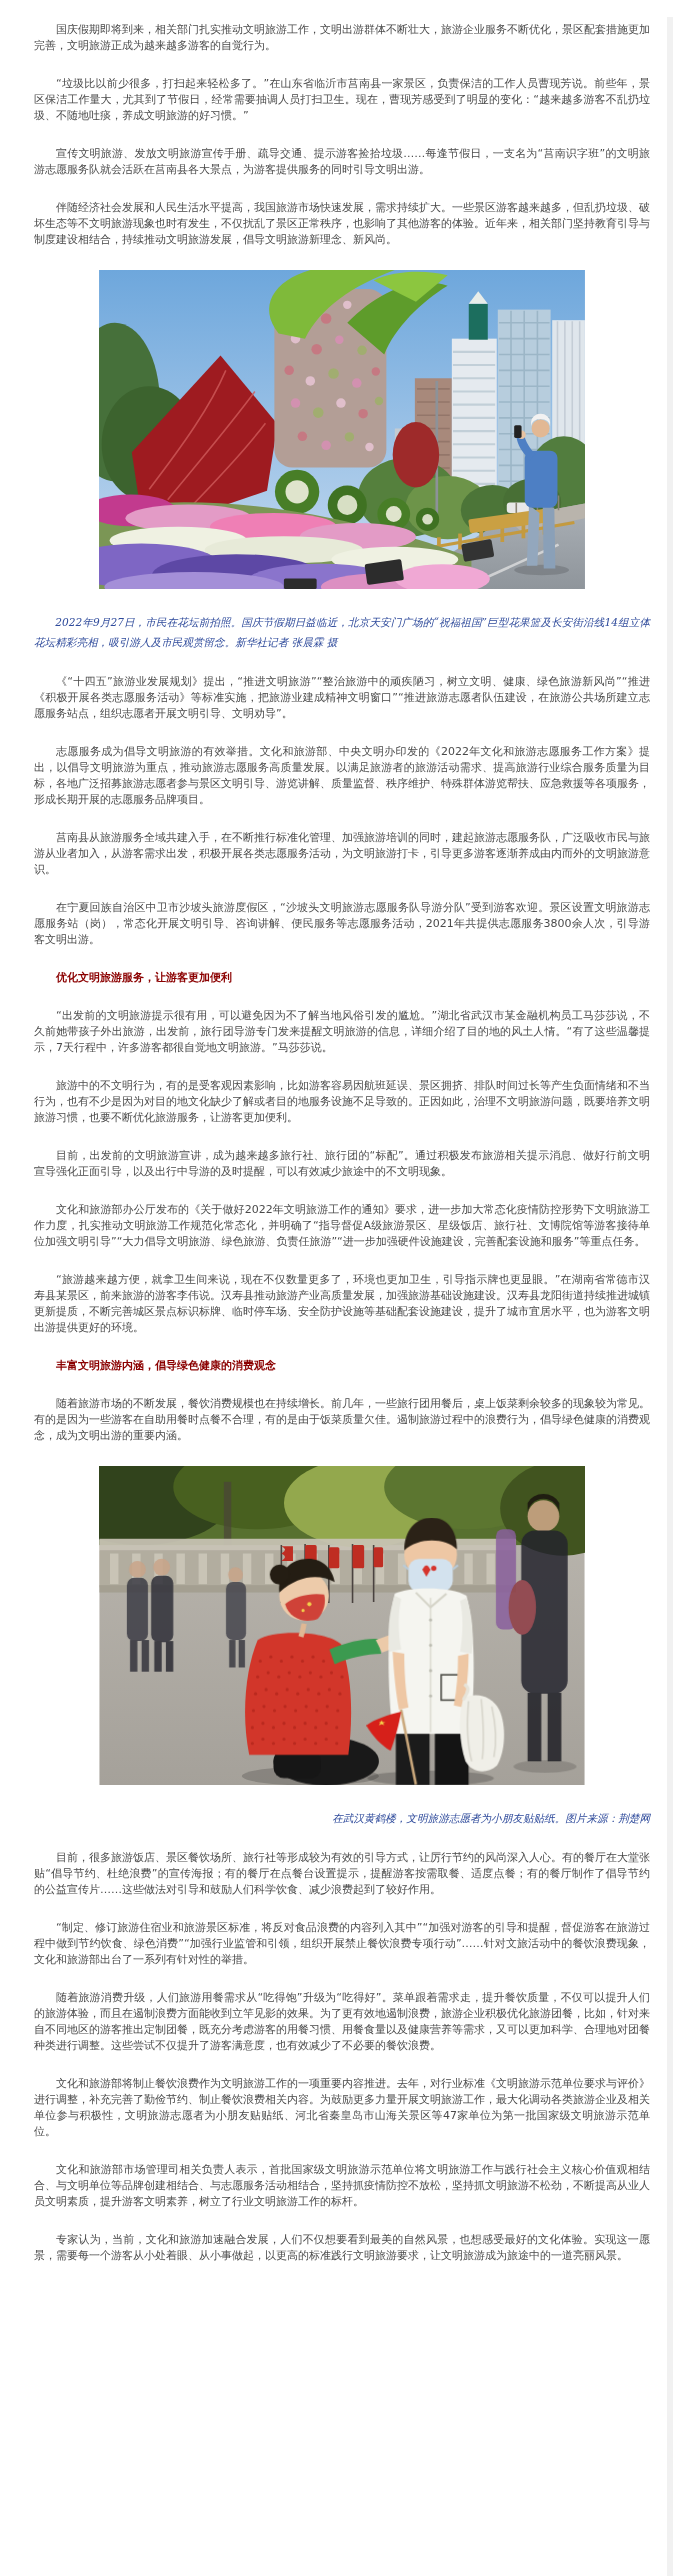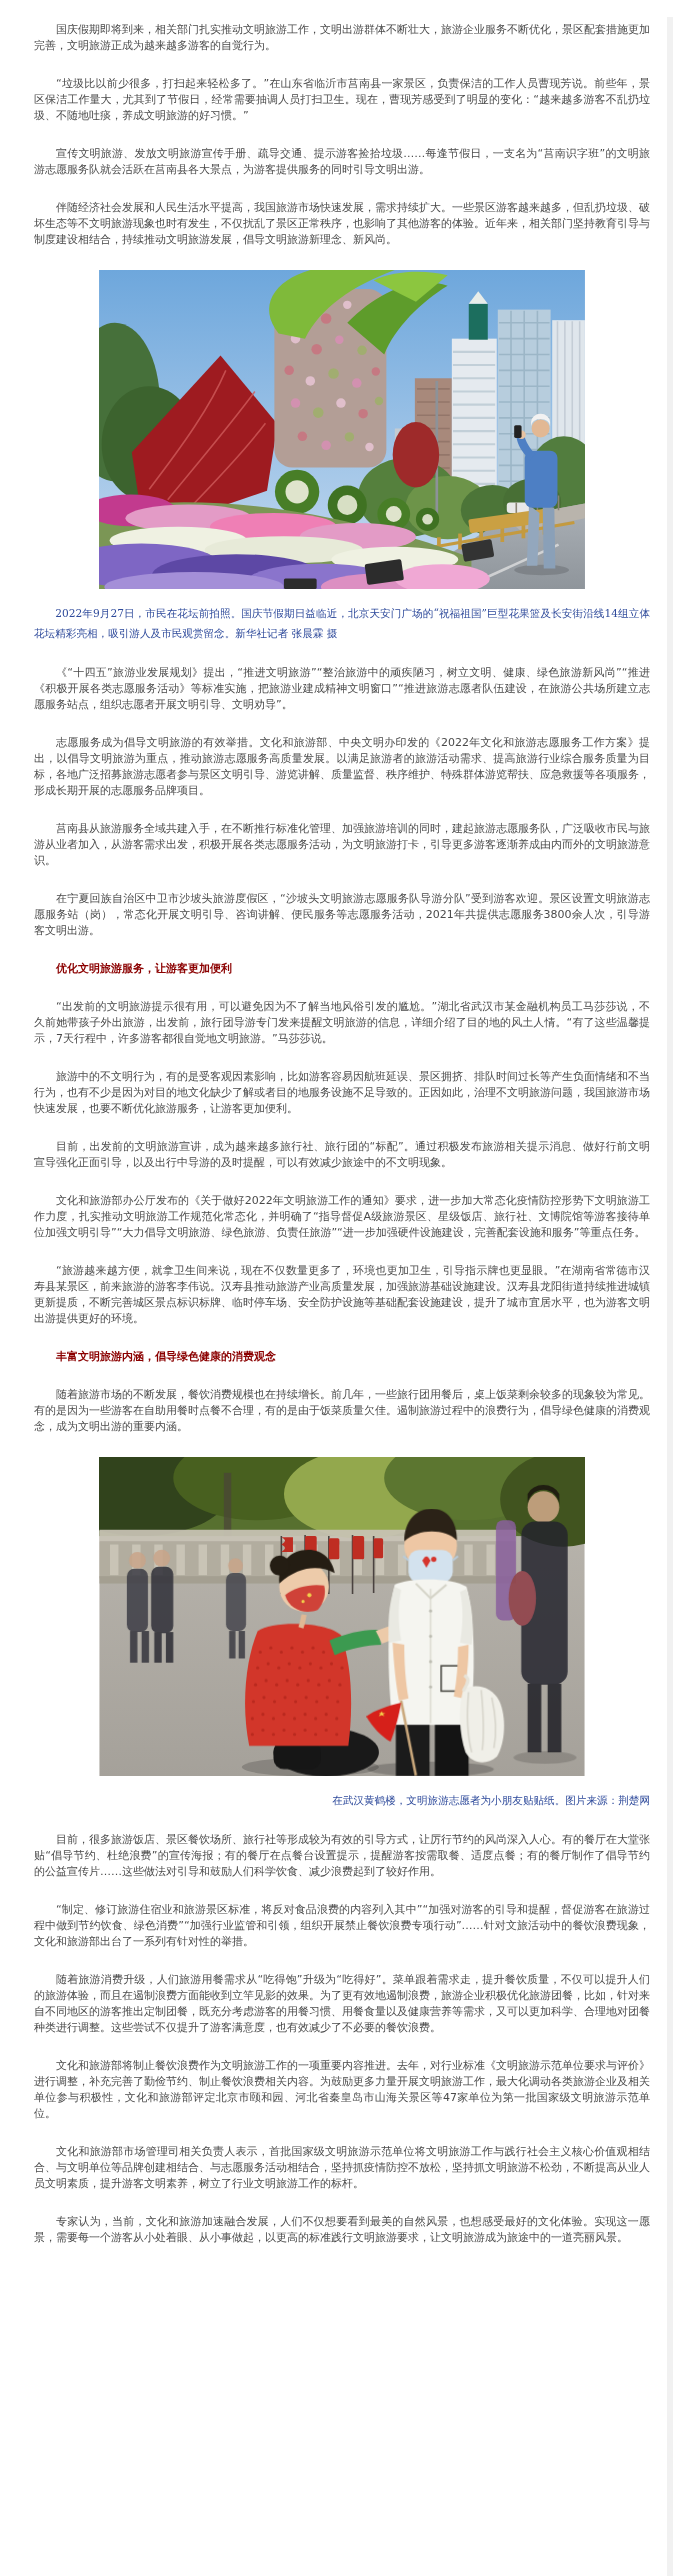--- a/index.html
+++ b/index.html
@@ -13,21 +13,21 @@
     text-align:justify; text-justify:inter-character; text-indent:2em;
     color:#4a4a4a; font-weight:normal;
   }
   h2.sec-heading { color:#8b0000; font-weight:bold; }
 
   figure { margin:0 0 22px 0; width:100%; }
   .photo-wrap { width:486px; margin:0 auto; font-size:0; }
   .photo { display:block; width:486px; height:319px; }
   figcaption {
     font-family:"DejaVu Serif","Liberation Serif",serif;
-    color:#2e4a9b; font-size:10.6px; line-height:20px; margin-top:14px;
+    color:#2e4a9b; font-size:10.6px; line-height:20px; margin-top:23px;font-style:italic;
   }
   .cap-justify { text-align:justify; text-justify:inter-character; text-indent:2em; }
   .cap-center { text-align:right; }
 </style>
 </head>
 <body>
 
 <div class="page">
   <div class="scroll-track"></div>
 
@@ -202,21 +202,21 @@
       <figcaption class="cap-justify">2022年9月27日，市民在花坛前拍照。国庆节假期日益临近，北京天安门广场的“祝福祖国”巨型花果篮及长安街沿线14组立体花坛精彩亮相，吸引游人及市民观赏留念。新华社记者 张晨霖 摄</figcaption>
     </figure>
 
     <div id="group2">
         <p class="body-p">《“十四五”旅游业发展规划》提出，“推进文明旅游”“整治旅游中的顽疾陋习，树立文明、健康、绿色旅游新风尚”“推进《积极开展各类志愿服务活动》等标准实施，把旅游业建成精神文明窗口”“推进旅游志愿者队伍建设，在旅游公共场所建立志愿服务站点，组织志愿者开展文明引导、文明劝导”。</p>
         <p class="body-p">志愿服务成为倡导文明旅游的有效举措。文化和旅游部、中央文明办印发的《2022年文化和旅游志愿服务工作方案》提出，以倡导文明旅游为重点，推动旅游志愿服务高质量发展。以满足旅游者的旅游活动需求、提高旅游行业综合服务质量为目标，各地广泛招募旅游志愿者参与景区文明引导、游览讲解、质量监督、秩序维护、特殊群体游览帮扶、应急救援等各项服务，形成长期开展的志愿服务品牌项目。</p>
         <p class="body-p">莒南县从旅游服务全域共建入手，在不断推行标准化管理、加强旅游培训的同时，建起旅游志愿服务队，广泛吸收市民与旅游从业者加入，从游客需求出发，积极开展各类志愿服务活动，为文明旅游打卡，引导更多游客逐渐养成由内而外的文明旅游意识。</p>
         <p class="body-p">在宁夏回族自治区中卫市沙坡头旅游度假区，“沙坡头文明旅游志愿服务队导游分队”受到游客欢迎。景区设置文明旅游志愿服务站（岗），常态化开展文明引导、咨询讲解、便民服务等志愿服务活动，2021年共提供志愿服务3800余人次，引导游客文明出游。</p>
         <h2 class="sec-heading">优化文明旅游服务，让游客更加便利</h2>
         <p class="body-p">“出发前的文明旅游提示很有用，可以避免因为不了解当地风俗引发的尴尬。”湖北省武汉市某金融机构员工马莎莎说，不久前她带孩子外出旅游，出发前，旅行团导游专门发来提醒文明旅游的信息，详细介绍了目的地的风土人情。“有了这些温馨提示，7天行程中，许多游客都很自觉地文明旅游。”马莎莎说。</p>
-        <p class="body-p">旅游中的不文明行为，有的是受客观因素影响，比如游客容易因航班延误、景区拥挤、排队时间过长等产生负面情绪和不当行为，也有不少是因为对目的地文化缺少了解或者目的地服务设施不足导致的。正因如此，治理不文明旅游问题，我国旅游市场快速发展，也要不断优化旅游服务，让游客更加便利。</p>
+        <p class="body-p">旅游中的不文明行为，有的是受客观因素影响，比如游客容易因航班延误、景区拥挤、排队时间过长等产生负面情绪和不当行为，也有不少是因为对目的地文化缺少了解或者目的地服务设施不足导致的。正因如此，治理不文明旅游问题，既要培养文明旅游习惯，也要不断优化旅游服务，让游客更加便利。</p>
         <p class="body-p">目前，出发前的文明旅游宣讲，成为越来越多旅行社、旅行团的“标配”。通过积极发布旅游相关提示消息、做好行前文明宣导强化正面引导，以及出行中导游的及时提醒，可以有效减少旅途中的不文明现象。</p>
         <p class="body-p">文化和旅游部办公厅发布的《关于做好2022年文明旅游工作的通知》要求，进一步加大常态化疫情防控形势下文明旅游工作力度，扎实推动文明旅游工作规范化常态化，并明确了“指导督促A级旅游景区、星级饭店、旅行社、文博院馆等游客接待单位加强文明引导”“大力倡导文明旅游、绿色旅游、负责任旅游”“进一步加强硬件设施建设，完善配套设施和服务”等重点任务。</p>
         <p class="body-p">“旅游越来越方便，就拿卫生间来说，现在不仅数量更多了，环境也更加卫生，引导指示牌也更显眼。”在湖南省常德市汉寿县某景区，前来旅游的游客李伟说。汉寿县推动旅游产业高质量发展，加强旅游基础设施建设。汉寿县龙阳街道持续推进城镇更新提质，不断完善城区景点标识标牌、临时停车场、安全防护设施等基础配套设施建设，提升了城市宜居水平，也为游客文明出游提供更好的环境。</p>
         <h2 class="sec-heading">丰富文明旅游内涵，倡导绿色健康的消费观念</h2>
         <p class="body-p">随着旅游市场的不断发展，餐饮消费规模也在持续增长。前几年，一些旅行团用餐后，桌上饭菜剩余较多的现象较为常见。有的是因为一些游客在自助用餐时点餐不合理，有的是由于饭菜质量欠佳。遏制旅游过程中的浪费行为，倡导绿色健康的消费观念，成为文明出游的重要内涵。</p>
       </div>
 
     <figure>
       <div class="photo-wrap">
 
@@ -408,20 +408,20 @@
           </g>
         </svg>
       </div>
       <figcaption class="cap-center">在武汉黄鹤楼，文明旅游志愿者为小朋友贴贴纸。图片来源：荆楚网</figcaption>
     </figure>
 
     <div id="group3">
         <p class="body-p">目前，很多旅游饭店、景区餐饮场所、旅行社等形成较为有效的引导方式，让厉行节约的风尚深入人心。有的餐厅在大堂张贴“倡导节约、杜绝浪费”的宣传海报；有的餐厅在点餐台设置提示，提醒游客按需取餐、适度点餐；有的餐厅制作了倡导节约的公益宣传片……这些做法对引导和鼓励人们科学饮食、减少浪费起到了较好作用。</p>
         <p class="body-p">“制定、修订旅游住宿业和旅游景区标准，将反对食品浪费的内容列入其中”“加强对游客的引导和提醒，督促游客在旅游过程中做到节约饮食、绿色消费”“加强行业监管和引领，组织开展禁止餐饮浪费专项行动”……针对文旅活动中的餐饮浪费现象，文化和旅游部出台了一系列有针对性的举措。</p>
         <p class="body-p">随着旅游消费升级，人们旅游用餐需求从“吃得饱”升级为“吃得好”。菜单跟着需求走，提升餐饮质量，不仅可以提升人们的旅游体验，而且在遏制浪费方面能收到立竿见影的效果。为了更有效地遏制浪费，旅游企业积极优化旅游团餐，比如，针对来自不同地区的游客推出定制团餐，既充分考虑游客的用餐习惯、用餐食量以及健康营养等需求，又可以更加科学、合理地对团餐种类进行调整。这些尝试不仅提升了游客满意度，也有效减少了不必要的餐饮浪费。</p>
-        <p class="body-p">文化和旅游部将制止餐饮浪费作为文明旅游工作的一项重要内容推进。去年，对行业标准《文明旅游示范单位要求与评价》进行调整，补充完善了勤俭节约、制止餐饮浪费相关内容。为鼓励更多力量开展文明旅游工作，最大化调动各类旅游企业及相关单位参与积极性，文化和旅游部评定北京市颐和园、河北省秦皇岛市山海关景区等47家单位为第一批国家级文明旅游示范单位。</p>
+        <p class="body-p">文化和旅游部将制止餐饮浪费作为文明旅游工作的一项重要内容推进。去年，对行业标准《文明旅游示范单位要求与评价》进行调整，补充完善了勤俭节约、制止餐饮浪费相关内容。为鼓励更多力量开展文明旅游工作，最大化调动各类旅游企业及相关单位参与积极性，文明旅游志愿者为小朋友贴贴纸、河北省秦皇岛市山海关景区等47家单位为第一批国家级文明旅游示范单位。</p>
         <p class="body-p">文化和旅游部市场管理司相关负责人表示，首批国家级文明旅游示范单位将文明旅游工作与践行社会主义核心价值观相结合、与文明单位等品牌创建相结合、与志愿服务活动相结合，坚持抓疫情防控不放松，坚持抓文明旅游不松劲，不断提高从业人员文明素质，提升游客文明素养，树立了行业文明旅游工作的标杆。</p>
         <p class="body-p">专家认为，当前，文化和旅游加速融合发展，人们不仅想要看到最美的自然风景，也想感受最好的文化体验。实现这一愿景，需要每一个游客从小处着眼、从小事做起，以更高的标准践行文明旅游要求，让文明旅游成为旅途中的一道亮丽风景。</p>
       </div>
 
   </div>
 </div>
 
 
 </body></html>

